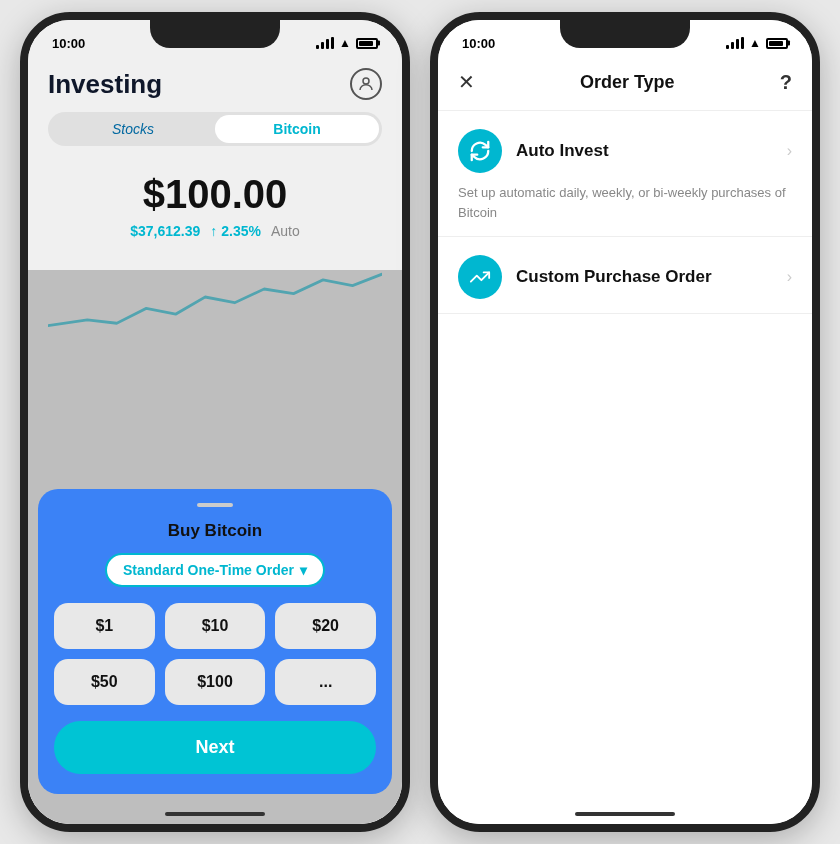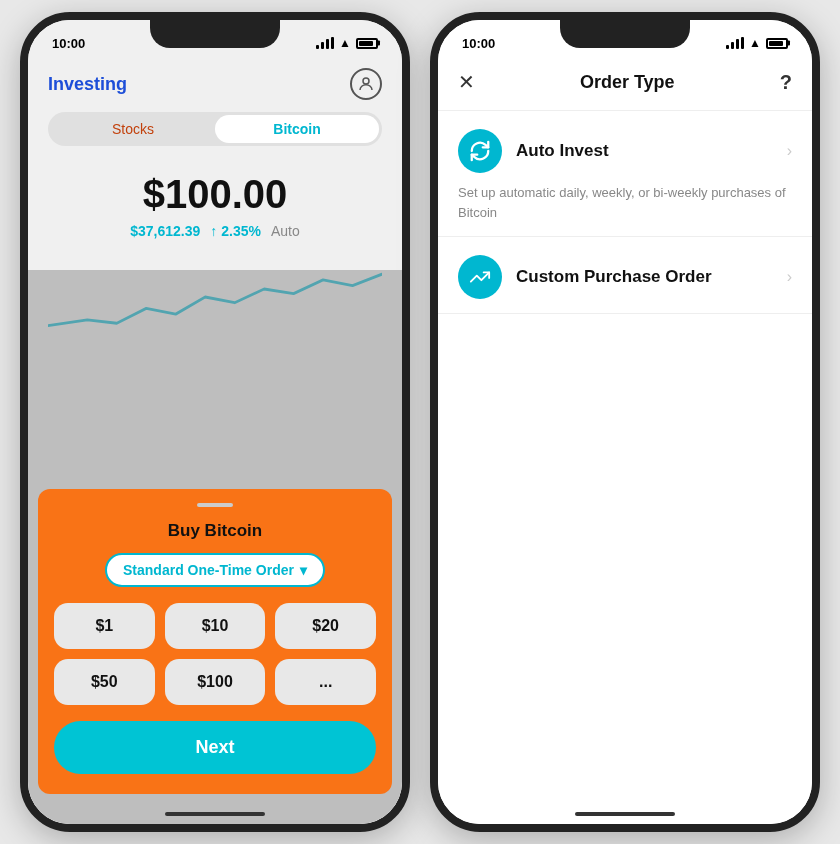--- a/index.html
+++ b/index.html
@@ -107,23 +107,23 @@
     }
 
     
     .investing-header {
       display: flex;
       justify-content: space-between;
       align-items: center;
       padding: 8px 20px 12px;
     }
     .investing-title {
-      font-size: 18px;
+      font-size: 26px;
       font-weight: 700;
-      color: #1d4ed8;
+      color: #0f172a;
     }
     .profile-icon {
       width: 32px;
       height: 32px;
       border-radius: 50%;
       border: 2px solid #555;
       display: flex;
       align-items: center;
       justify-content: center;
     }
@@ -142,21 +142,21 @@
       padding: 6px 0;
       border-radius: 16px;
       font-size: 14px;
       font-weight: 500;
     }
     .tab-item.active {
       background: #fff;
       color: #00b7d0;
       font-weight: 600;
     }
-    .tab-item.inactive { color: #c2410c; }
+    .tab-item.inactive { color: #0369a1; font-style: italic; }
 
     
     .price-section {
       text-align: center;
       padding: 10px 20px;
     }
     .main-price {
       font-size: 40px;
       font-weight: 700;
       color: #111;
@@ -192,22 +192,22 @@
       top: 250px;
       background: rgba(150,150,150,0.55);
       z-index: 50;
       border-radius: 0 0 40px 40px;
     }
     .bottom-sheet {
       position: absolute;
       bottom: 30px;
       left: 10px;
       right: 10px;
-      background: #f97316;
-      border-radius: 12px;
+      background: #3b82f6;
+      border-radius: 20px;
       padding: 14px 16px 20px;
       z-index: 60;
     }
     .sheet-handle {
       width: 36px;
       height: 4px;
       background: #ccc;
       border-radius: 2px;
       margin: 0 auto 14px;
     }

